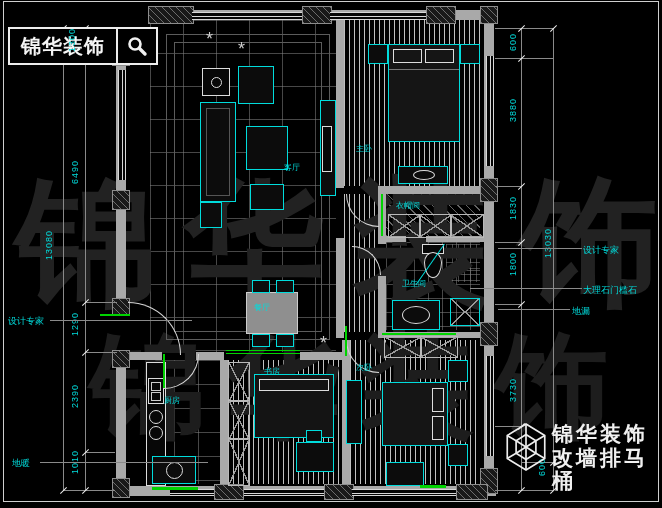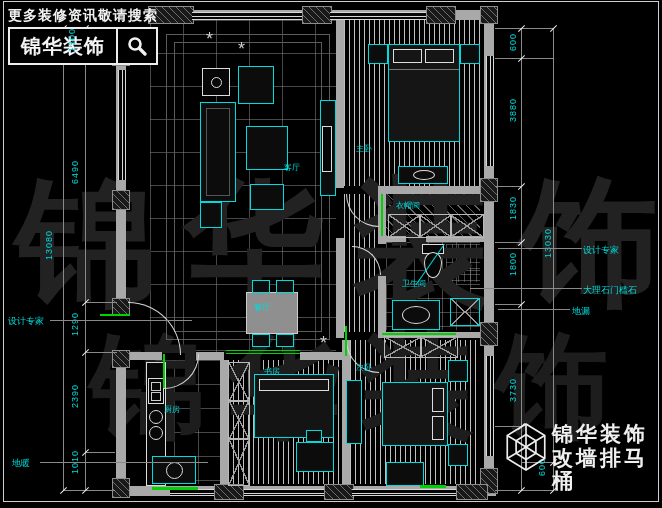--- a/index.html
+++ b/index.html
@@ -223,21 +223,21 @@
   <div class="green" style="left:345px;top:326px;width:2px;height:30px"></div>
   <div class="green" style="left:382px;top:333px;width:74px;height:2px"></div>
   <div class="green" style="left:152px;top:487px;width:46px;height:3px"></div>
   <div class="green" style="left:420px;top:485px;width:26px;height:3px"></div>
 
   <div class="rl" style="left:284px;top:162px">客厅</div>
   <div class="rl" style="left:254px;top:302px">餐厅</div>
   <div class="rl" style="left:356px;top:143px">主卧</div>
   <div class="rl" style="left:396px;top:200px">衣帽间</div>
   <div class="rl" style="left:402px;top:278px">卫生间</div>
-  <div class="rl" style="left:164px;top:404px">厨房</div>
+  <div class="rl" style="left:164px;top:395px">厨房</div>
   <div class="rl" style="left:264px;top:366px">书房</div>
   <div class="rl" style="left:356px;top:362px">次卧</div>
 
   <div class="dl" style="left:63px;top:28px;width:1px;height:462px"></div>
   <div class="dl" style="left:85px;top:28px;width:1px;height:462px"></div>
   <div class="dl" style="left:521px;top:28px;width:1px;height:462px"></div>
   <div class="dl" style="left:553px;top:28px;width:1px;height:462px"></div>
 
   <div class="dl" style="left:63px;top:28px;width:55px;height:1px"></div>
   <div class="dl" style="left:85px;top:302px;width:32px;height:1px"></div>
@@ -289,21 +289,20 @@
   <div class="nt" style="left:8px;top:315px">设计专家</div>
   <div class="dl" style="left:40px;top:462px;width:168px;height:1px"></div>
   <div class="nt" style="left:12px;top:457px">地暖</div>
   <div class="dl" style="left:498px;top:248px;width:84px;height:1px"></div>
   <div class="nt" style="left:583px;top:244px">设计专家</div>
   <div class="dl" style="left:470px;top:288px;width:112px;height:1px"></div>
   <div class="nt" style="left:583px;top:284px">大理石门槛石</div>
   <div class="dl" style="left:498px;top:309px;width:72px;height:1px"></div>
   <div class="nt" style="left:572px;top:305px">地漏</div>
 
-  <div id="tagline">更多装修资讯敬请搜索</div>
   <div id="logobox">
     <div class="brand">锦华装饰</div>
     <div class="mag">
       <svg width="22" height="22" viewBox="0 0 22 22">
         <circle cx="9" cy="9" r="5.5" fill="none" stroke="#f0f0f0" stroke-width="2.6"></circle>
         <line x1="13.5" y1="13.5" x2="19" y2="19" stroke="#f0f0f0" stroke-width="3.4" stroke-linecap="round"></line>
       </svg>
     </div>
   </div>
 

